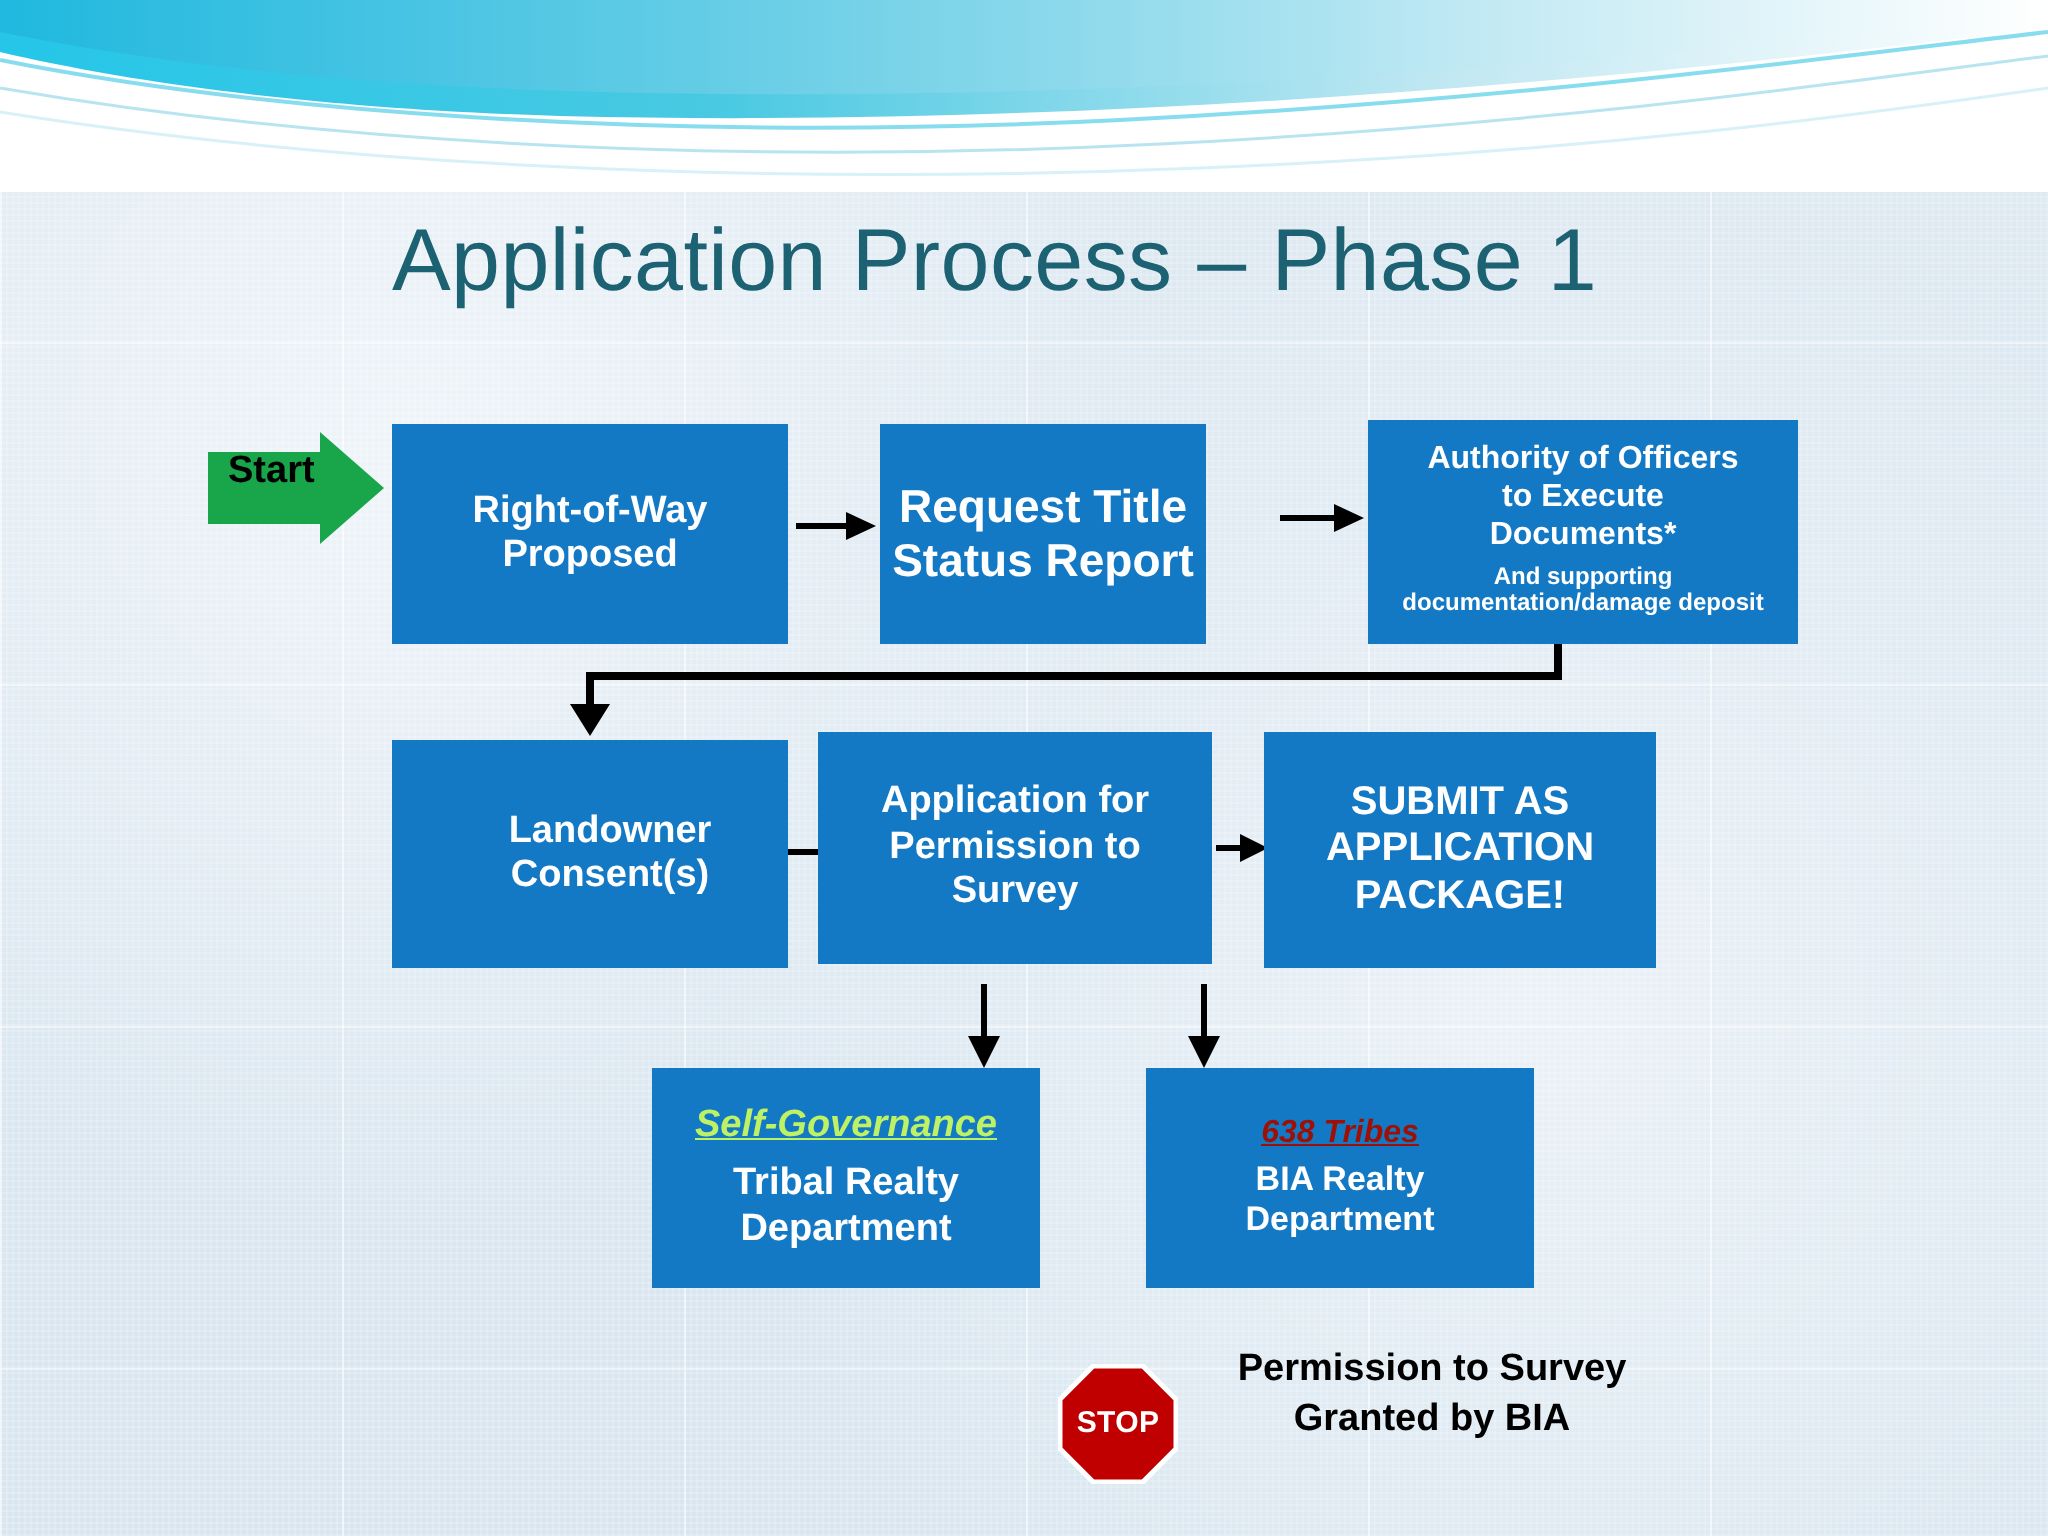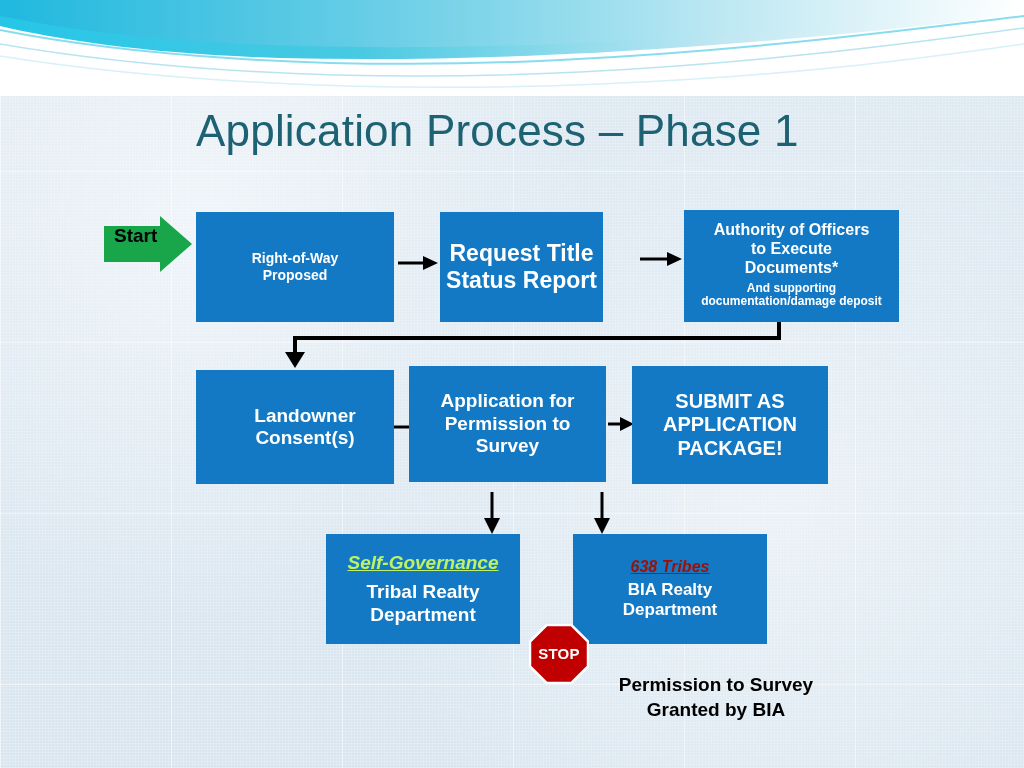--- a/index.html
+++ b/index.html
@@ -161,21 +161,21 @@
 
   <div class="title">Application Process – Phase 1</div>
 
   <div class="arrow-h" style="left:104px; top:216px; width:88px; height:56px;">
     <svg width="88" height="56" viewBox="0 0 88 56" xmlns="http://www.w3.org/2000/svg">
       <polygon points="0,10 56,10 56,0 88,28 56,56 56,46 0,46" fill="#19a54a"></polygon>
     </svg>
   </div>
   <div class="start-label" style="left:114px; top:225px;">Start</div>
 
-  <div class="box" style="left:196px; top:212px; width:198px; height:110px; font-size:14px;">
+  <div class="box" style="left:196px; top:212px; width:198px; height:110px; font-size:19px;">
     <span class="line">Right-of-Way</span>
     <span class="line">Proposed</span>
   </div>
 
   <div class="arrow-h" style="left:398px; top:252px; width:40px; height:22px;">
     <svg width="40" height="22" viewBox="0 0 40 22" xmlns="http://www.w3.org/2000/svg">
       <line x1="0" y1="11" x2="27" y2="11" stroke="#000" stroke-width="3"></line>
       <polygon points="25,4 40,11 25,18" fill="#000"></polygon>
     </svg>
   </div>
@@ -256,21 +256,21 @@
     <span class="line">Tribal Realty</span>
     <span class="line">Department</span>
   </div>
 
   <div class="box" style="left:573px; top:534px; width:194px; height:110px; font-size:17px;">
     <span class="em-red-sm">638 Tribes</span>
     <span class="line">BIA Realty</span>
     <span class="line">Department</span>
   </div>
 
-  <div class="stop-sign" style="left:529px; top:624px;">
+  <div class="stop-sign" style="left:529px; top:682px;">
     <svg width="60" height="60" viewBox="0 0 60 60" xmlns="http://www.w3.org/2000/svg">
       <polygon points="17.6,1 42.4,1 59,17.6 59,42.4 42.4,59 17.6,59 1,42.4 1,17.6" fill="#c00000" stroke="#ffffff" stroke-width="2.5"></polygon>
     </svg>
     <div class="stop-text">STOP</div>
   </div>
 
   <div class="black-text" style="left:592px; top:673px; width:248px;">
     <span class="line">Permission to Survey</span>
     <span class="line">Granted by BIA</span>
   </div>

